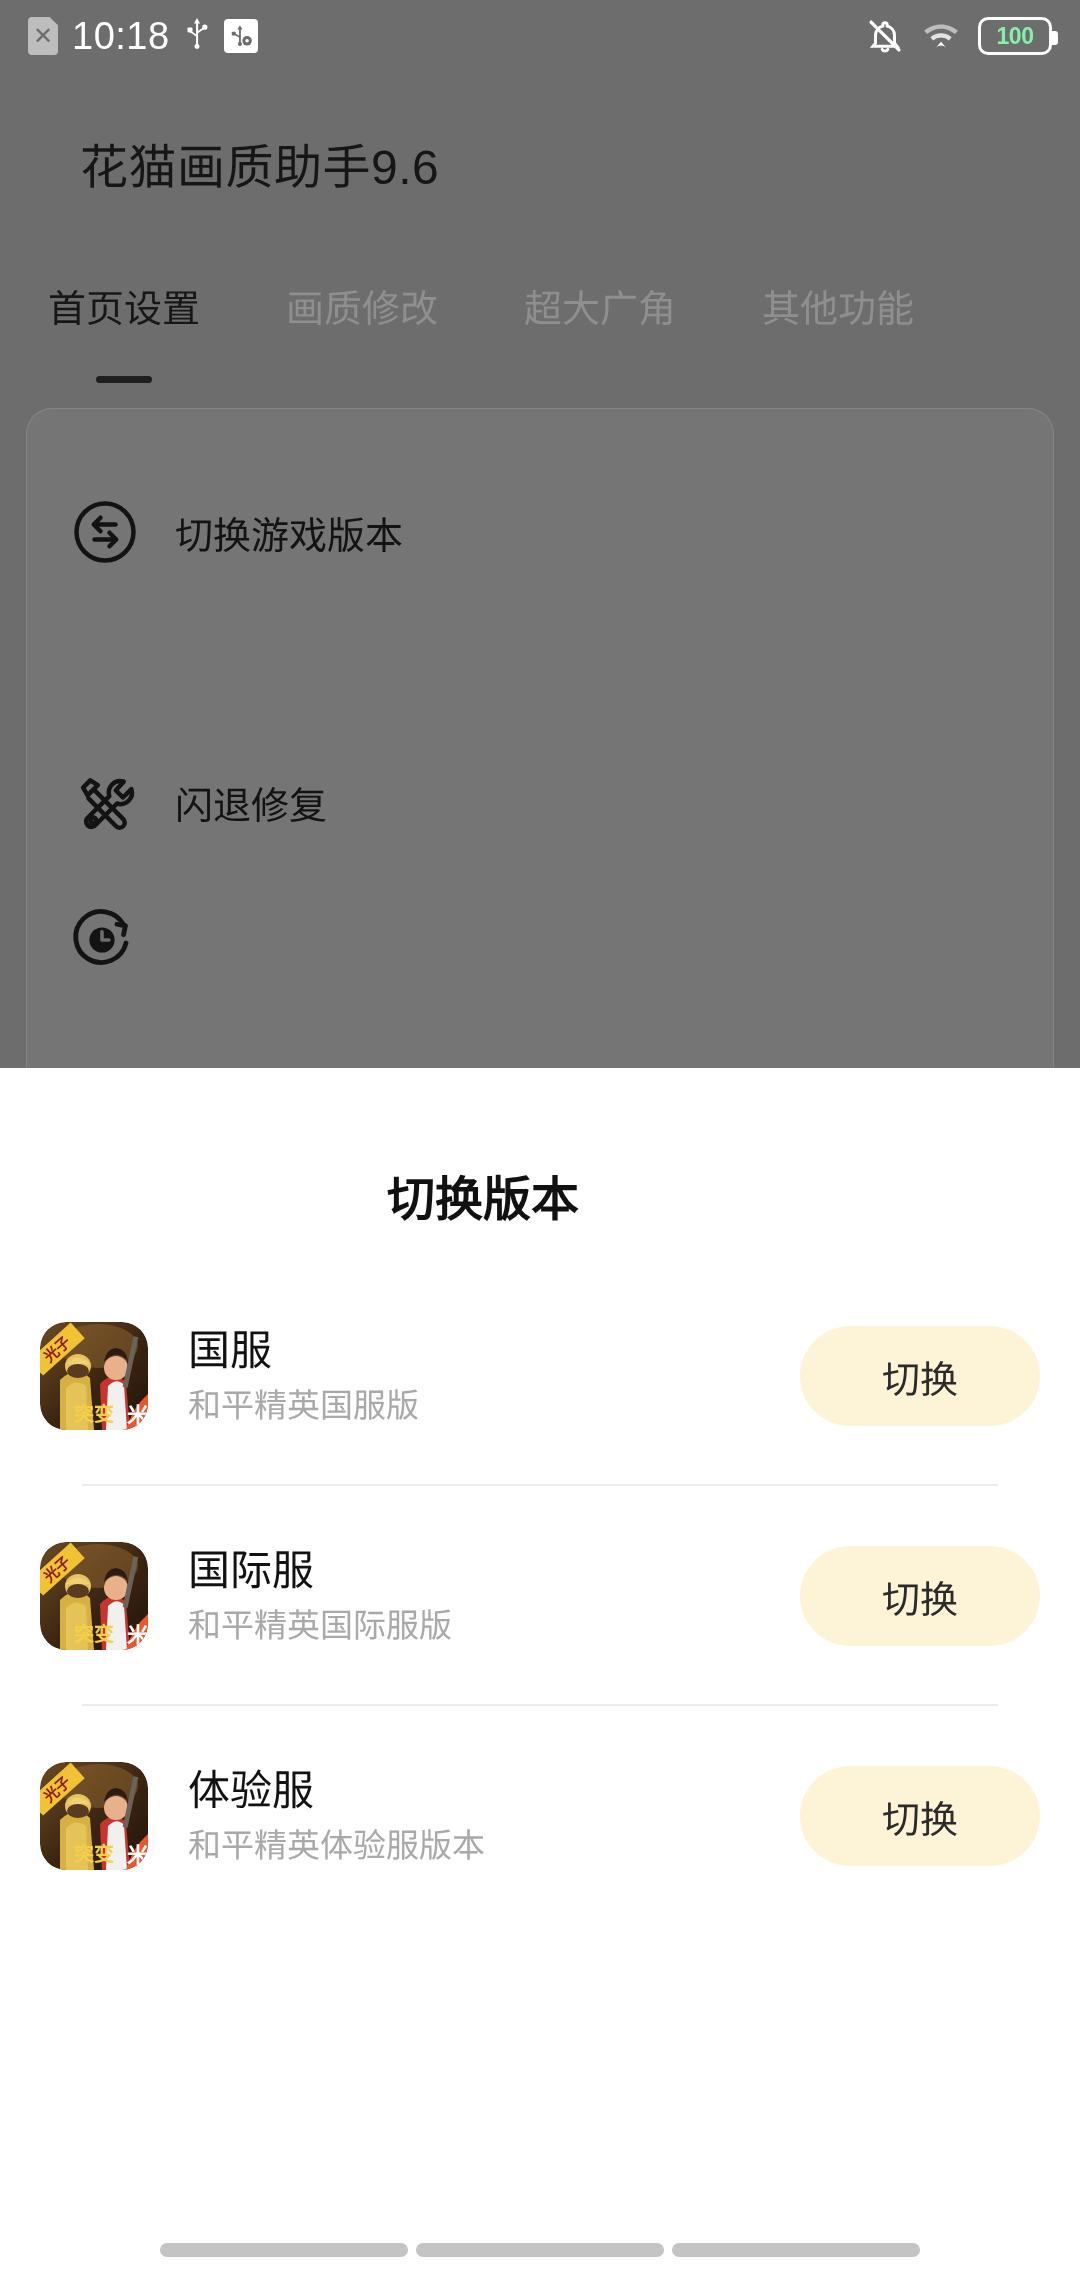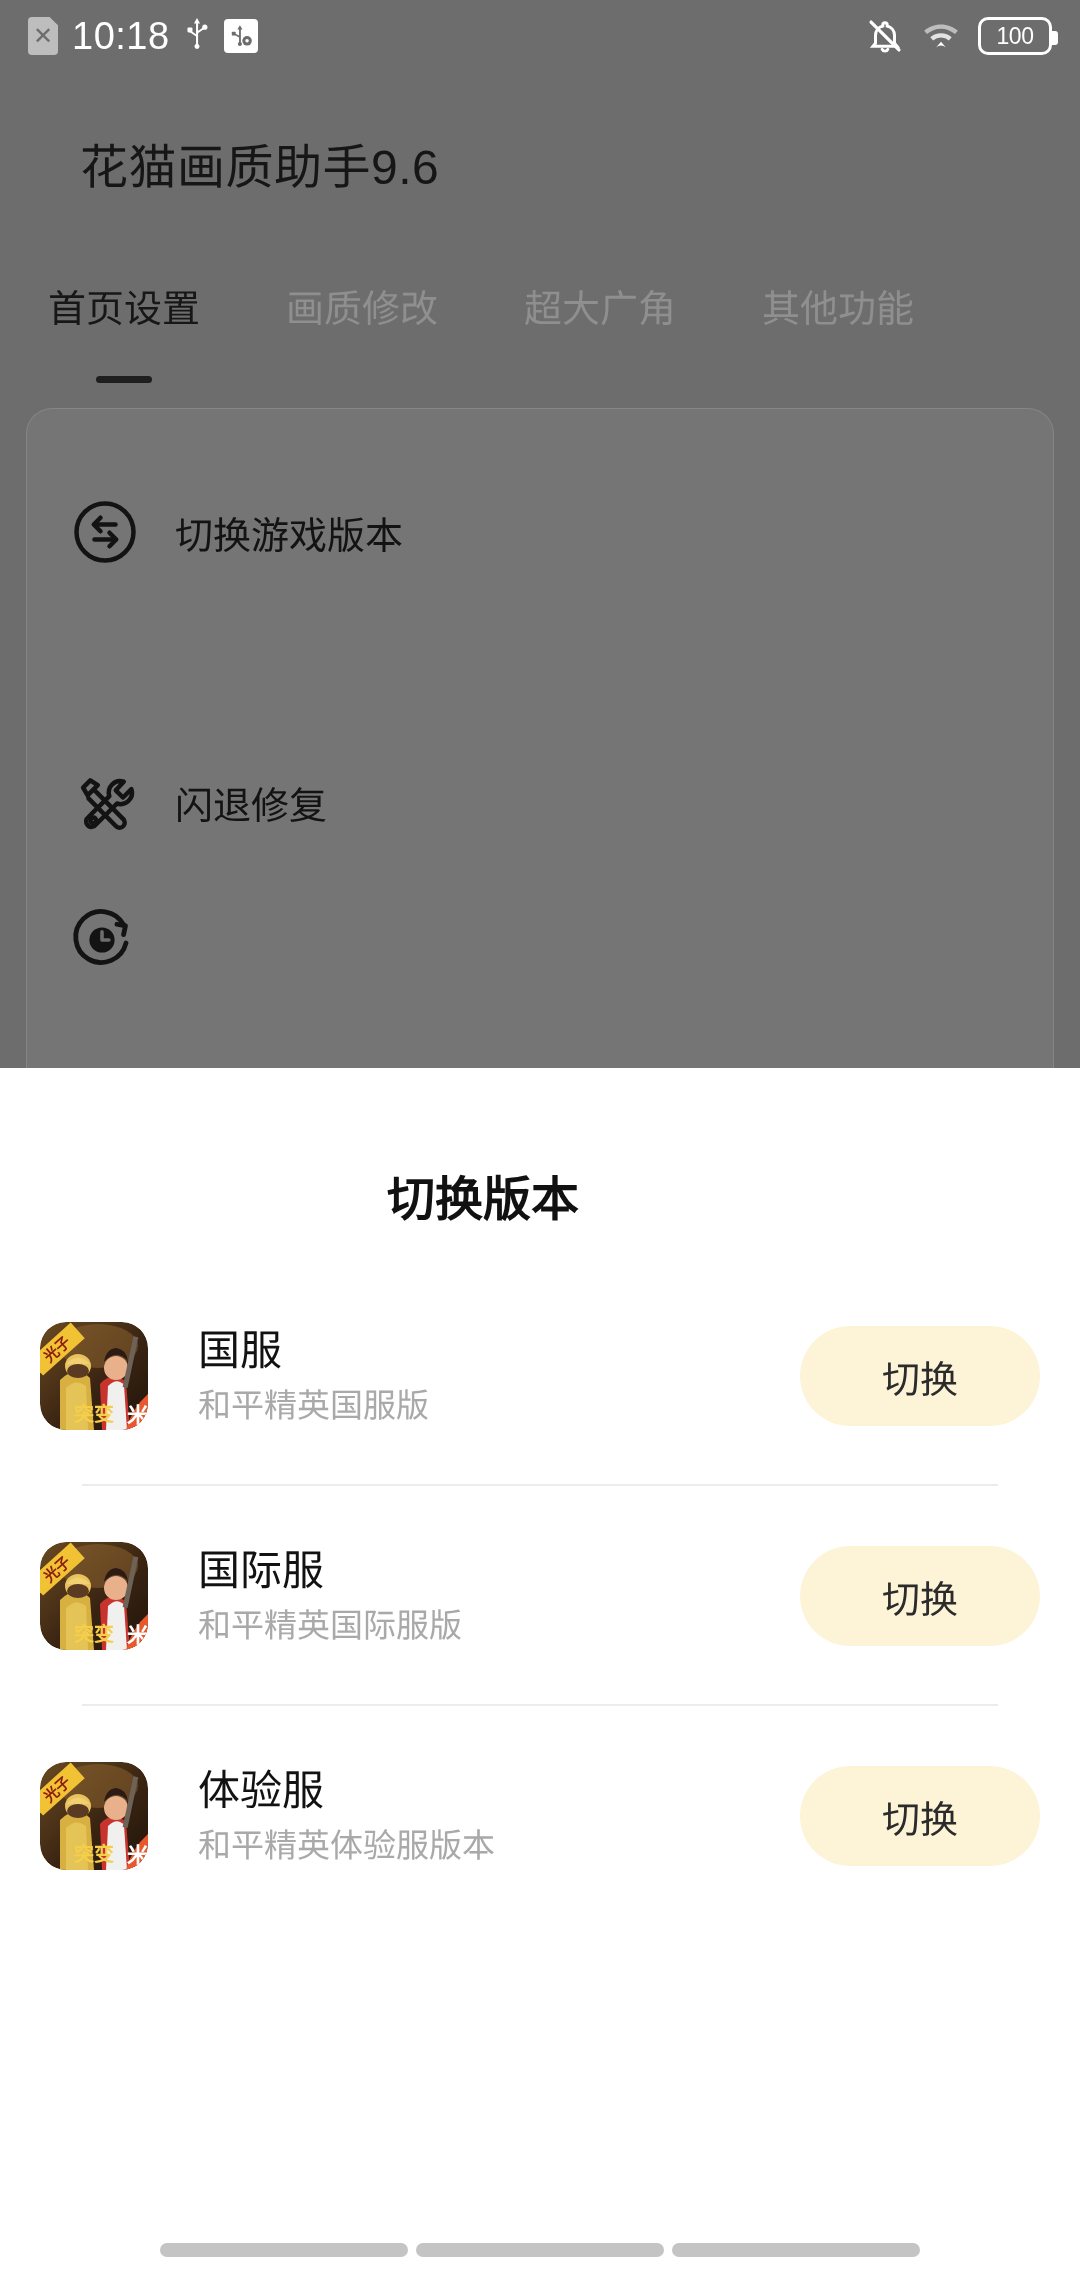--- a/index.html
+++ b/index.html
@@ -46,21 +46,21 @@
 
   .bell-off, .wifi-ic { width:38px; height:38px; }
   .battery {
     width:74px; height:38px; border:3px solid #fff; border-radius:10px;
     position:relative; display:flex; align-items:center; justify-content:center;
   }
   .battery:after {
     content:""; position:absolute; right:-9px; top:11px;
     width:6px; height:14px; background:#fff; border-radius:0 3px 3px 0;
   }
-  .battery span { color:#ffffff; font-size:23px; font-weight:400; letter-spacing:-0.5px; }
+  .battery span { color:#86efac; font-size:23px; font-weight:700; letter-spacing:-0.5px; }
 
   
   #app-title {
     position:absolute; left:80px; top:128px;
     font-size:48px; color:#161616; letter-spacing:0.5px;text-align:right;
   }
 
   
   #tab-bar {
     position:absolute; left:0; top:278px; width:1080px; height:70px;
@@ -112,21 +112,21 @@
     height:2px; background:#ececec;
   }
 
   
   .game-icon {
     width:108px; height:108px; flex:0 0 108px; border-radius:26px;
     overflow:hidden; position:relative;
   }
   .game-icon svg { display:block; width:108px; height:108px; }
 
-  .row-text { margin-left:50px; flex:1 1 auto; min-width:0; }
+  .row-text { margin-left:40px; flex:1 1 auto; min-width:0; }
   .row-title { font-size:42px; color:#121212; line-height:1.18; }
   .row-sub { font-size:33px; color:#a9a9a9; margin-top:12px; line-height:1.18; }
 
   .switch-btn {
     flex:0 0 auto; width:240px; height:100px;
     background:#fdf4d8; border-radius:50px;
     display:flex; align-items:center; justify-content:center;
     font-size:38px; color:#2b2b2b;
     border:none; cursor:pointer; font-family:inherit;
   }

